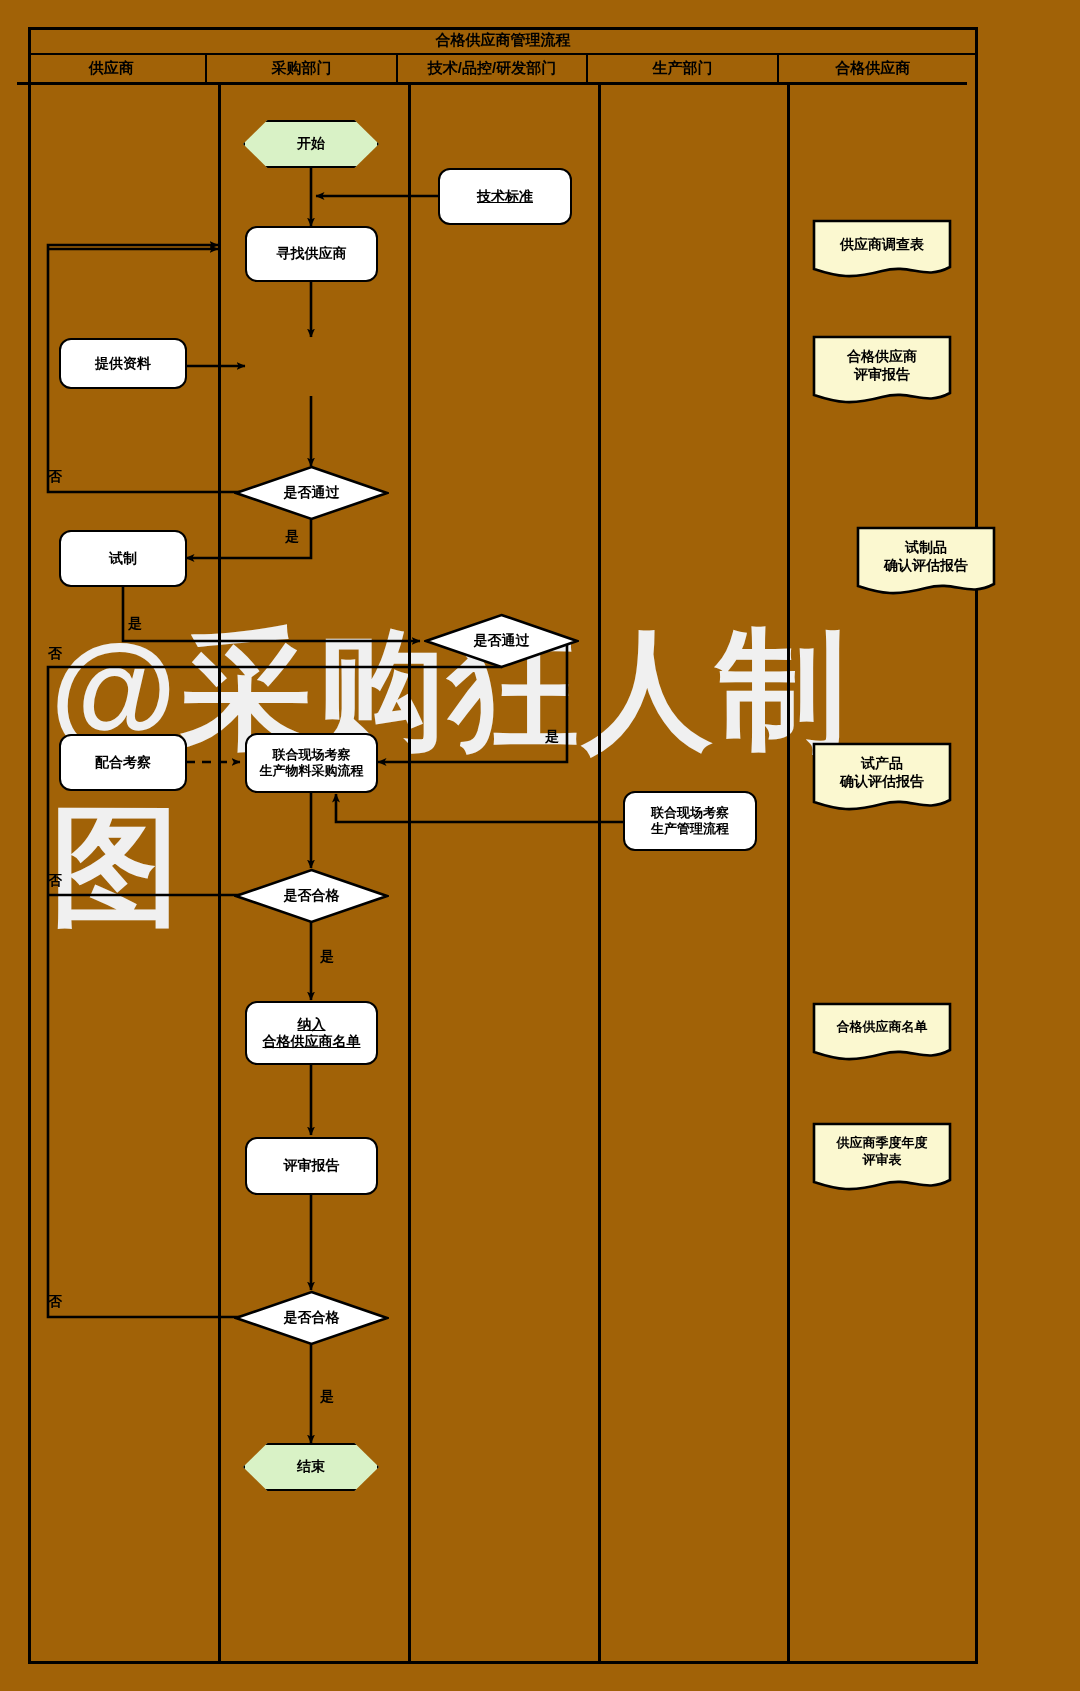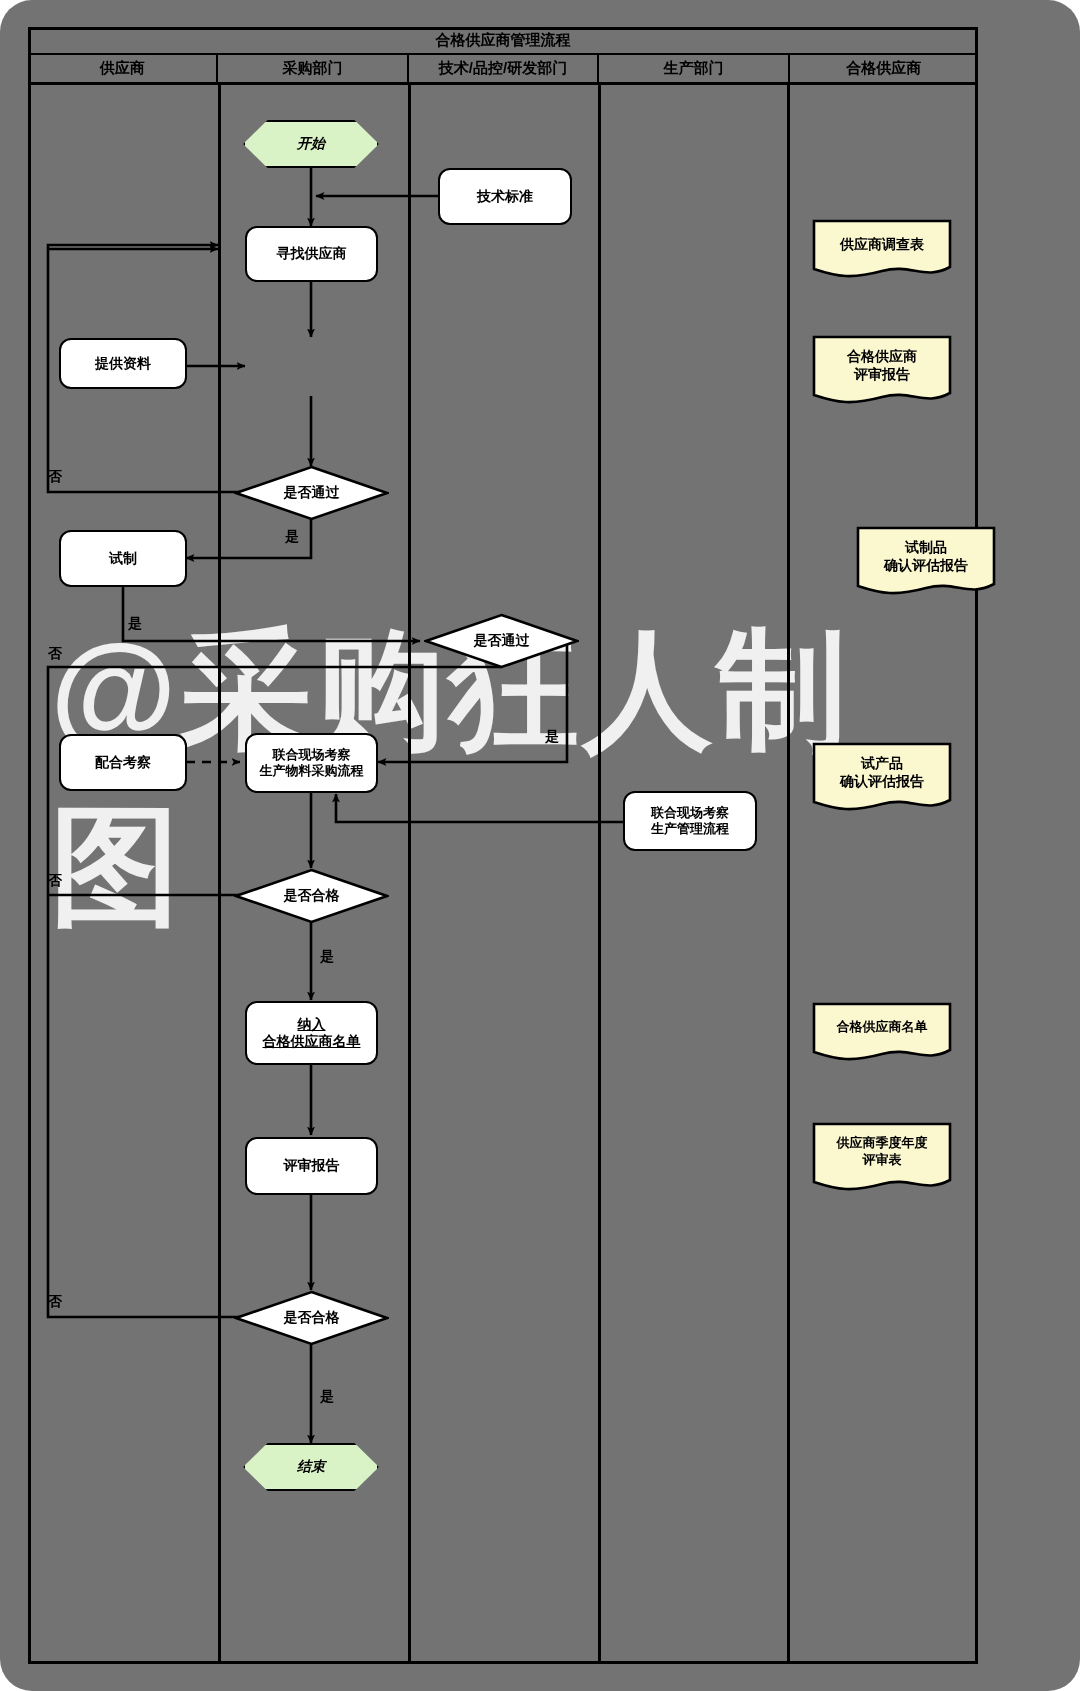--- a/index.html
+++ b/index.html
@@ -1,46 +1,46 @@
 <!DOCTYPE html>
 <html><head>
 <meta charset="utf-8">
 <style>
   html,body{margin:0;padding:0;background:#ffffff;}
   body{font-family:"Liberation Sans","DejaVu Sans",sans-serif;}
-  #page{position:relative;width:1080px;height:1691px;background:#737373;overflow:hidden;border-radius:32px;}
+  #page{position:relative;width:1080px;height:1691px;background:#a16207;overflow:hidden;}
 
   
   .frame{position:absolute;left:28px;top:27px;width:950px;height:1637px;border:3px solid #000;box-sizing:border-box;}
   .title-bar{position:absolute;left:28px;top:27px;width:950px;height:28px;
              border-bottom:2px solid #000;box-sizing:border-box;
              display:flex;align-items:center;justify-content:center;
              font-size:15px;font-weight:bold;color:#000;}
-  .header-row{position:absolute;left:28px;top:55px;width:950px;height:30px;
+  .header-row{position:absolute;left:17px;top:55px;width:950px;height:30px;
               border-bottom:3px solid #000;box-sizing:border-box;display:flex;}
   .header-cell{flex:1 1 0;display:flex;align-items:center;justify-content:center;
                font-size:15px;font-weight:bold;color:#000;border-right:2px solid #000;box-sizing:border-box;}
   .header-cell:last-child{border-right:none;}
 
   
   .lane-sep{position:absolute;top:85px;height:1579px;width:0;border-left:3px solid #000;}
 
   
   .watermark{position:absolute;left:50px;top:700px;width:900px;height:160px;
              font-size:130px;font-weight:bold;color:#f0f0f0;letter-spacing:4px;
              display:flex;align-items:center;justify-content:center;
              user-select:none;pointer-events:none;}
 
   
   .node{position:absolute;box-sizing:border-box;display:flex;align-items:center;
         justify-content:center;text-align:center;font-size:14px;font-weight:bold;
         color:#000;line-height:1.25;}
   .proc{border:2.5px solid #000;border-radius:12px;background:#fff;}
   .term{background:#d9f2c6;border:2.5px solid #000;
-        clip-path:polygon(18% 0,82% 0,100% 50%,82% 100%,18% 100%,0 50%);font-style:italic;}
+        clip-path:polygon(18% 0,82% 0,100% 50%,82% 100%,18% 100%,0 50%);}
   .dec-wrap{position:absolute;text-align:center;}
   .doc{position:absolute;}
   .doc .doclabel{position:absolute;left:0;top:0;width:100%;height:100%;
         display:flex;align-items:center;justify-content:center;text-align:center;
         font-size:14px;font-weight:bold;color:#000;line-height:1.3;padding-bottom:12px;box-sizing:border-box;}
   .declabel{position:absolute;left:0;top:0;width:100%;height:100%;
         display:flex;align-items:center;justify-content:center;
         font-size:14px;font-weight:bold;color:#000;}
 
   
@@ -126,21 +126,21 @@
   <div class="edgelabel" style="left:128px;top:615px;">是</div>
   <div class="edgelabel" style="left:48px;top:645px;">否</div>
   <div class="edgelabel" style="left:545px;top:728px;">是</div>
   <div class="edgelabel" style="left:48px;top:872px;">否</div>
   <div class="edgelabel" style="left:320px;top:948px;">是</div>
   <div class="edgelabel" style="left:48px;top:1293px;">否</div>
   <div class="edgelabel" style="left:320px;top:1388px;">是</div>
 
   <div class="node term" style="left:243px;top:120px;width:136px;height:48px;">开始</div>
 
-  <div class="node proc" style="left:438px;top:168px;width:134px;height:57px;">技术标准</div>
+  <div class="node proc" style="left:438px;top:168px;width:134px;height:57px;text-decoration:underline;">技术标准</div>
 
   <div class="node proc" style="left:245px;top:226px;width:133px;height:56px;">寻找供应商</div>
 
   <div class="node proc" style="left:59px;top:338px;width:128px;height:51px;">提供资料</div>
 
 
   <div class="dec-wrap" style="left:234px;top:465px;width:155px;height:56px;">
     <svg width="155" height="56">
       <polygon points="77.5,2 153,28 77.5,54 2,28" fill="#fff" stroke="#000" stroke-width="2.6"></polygon>
     </svg>

